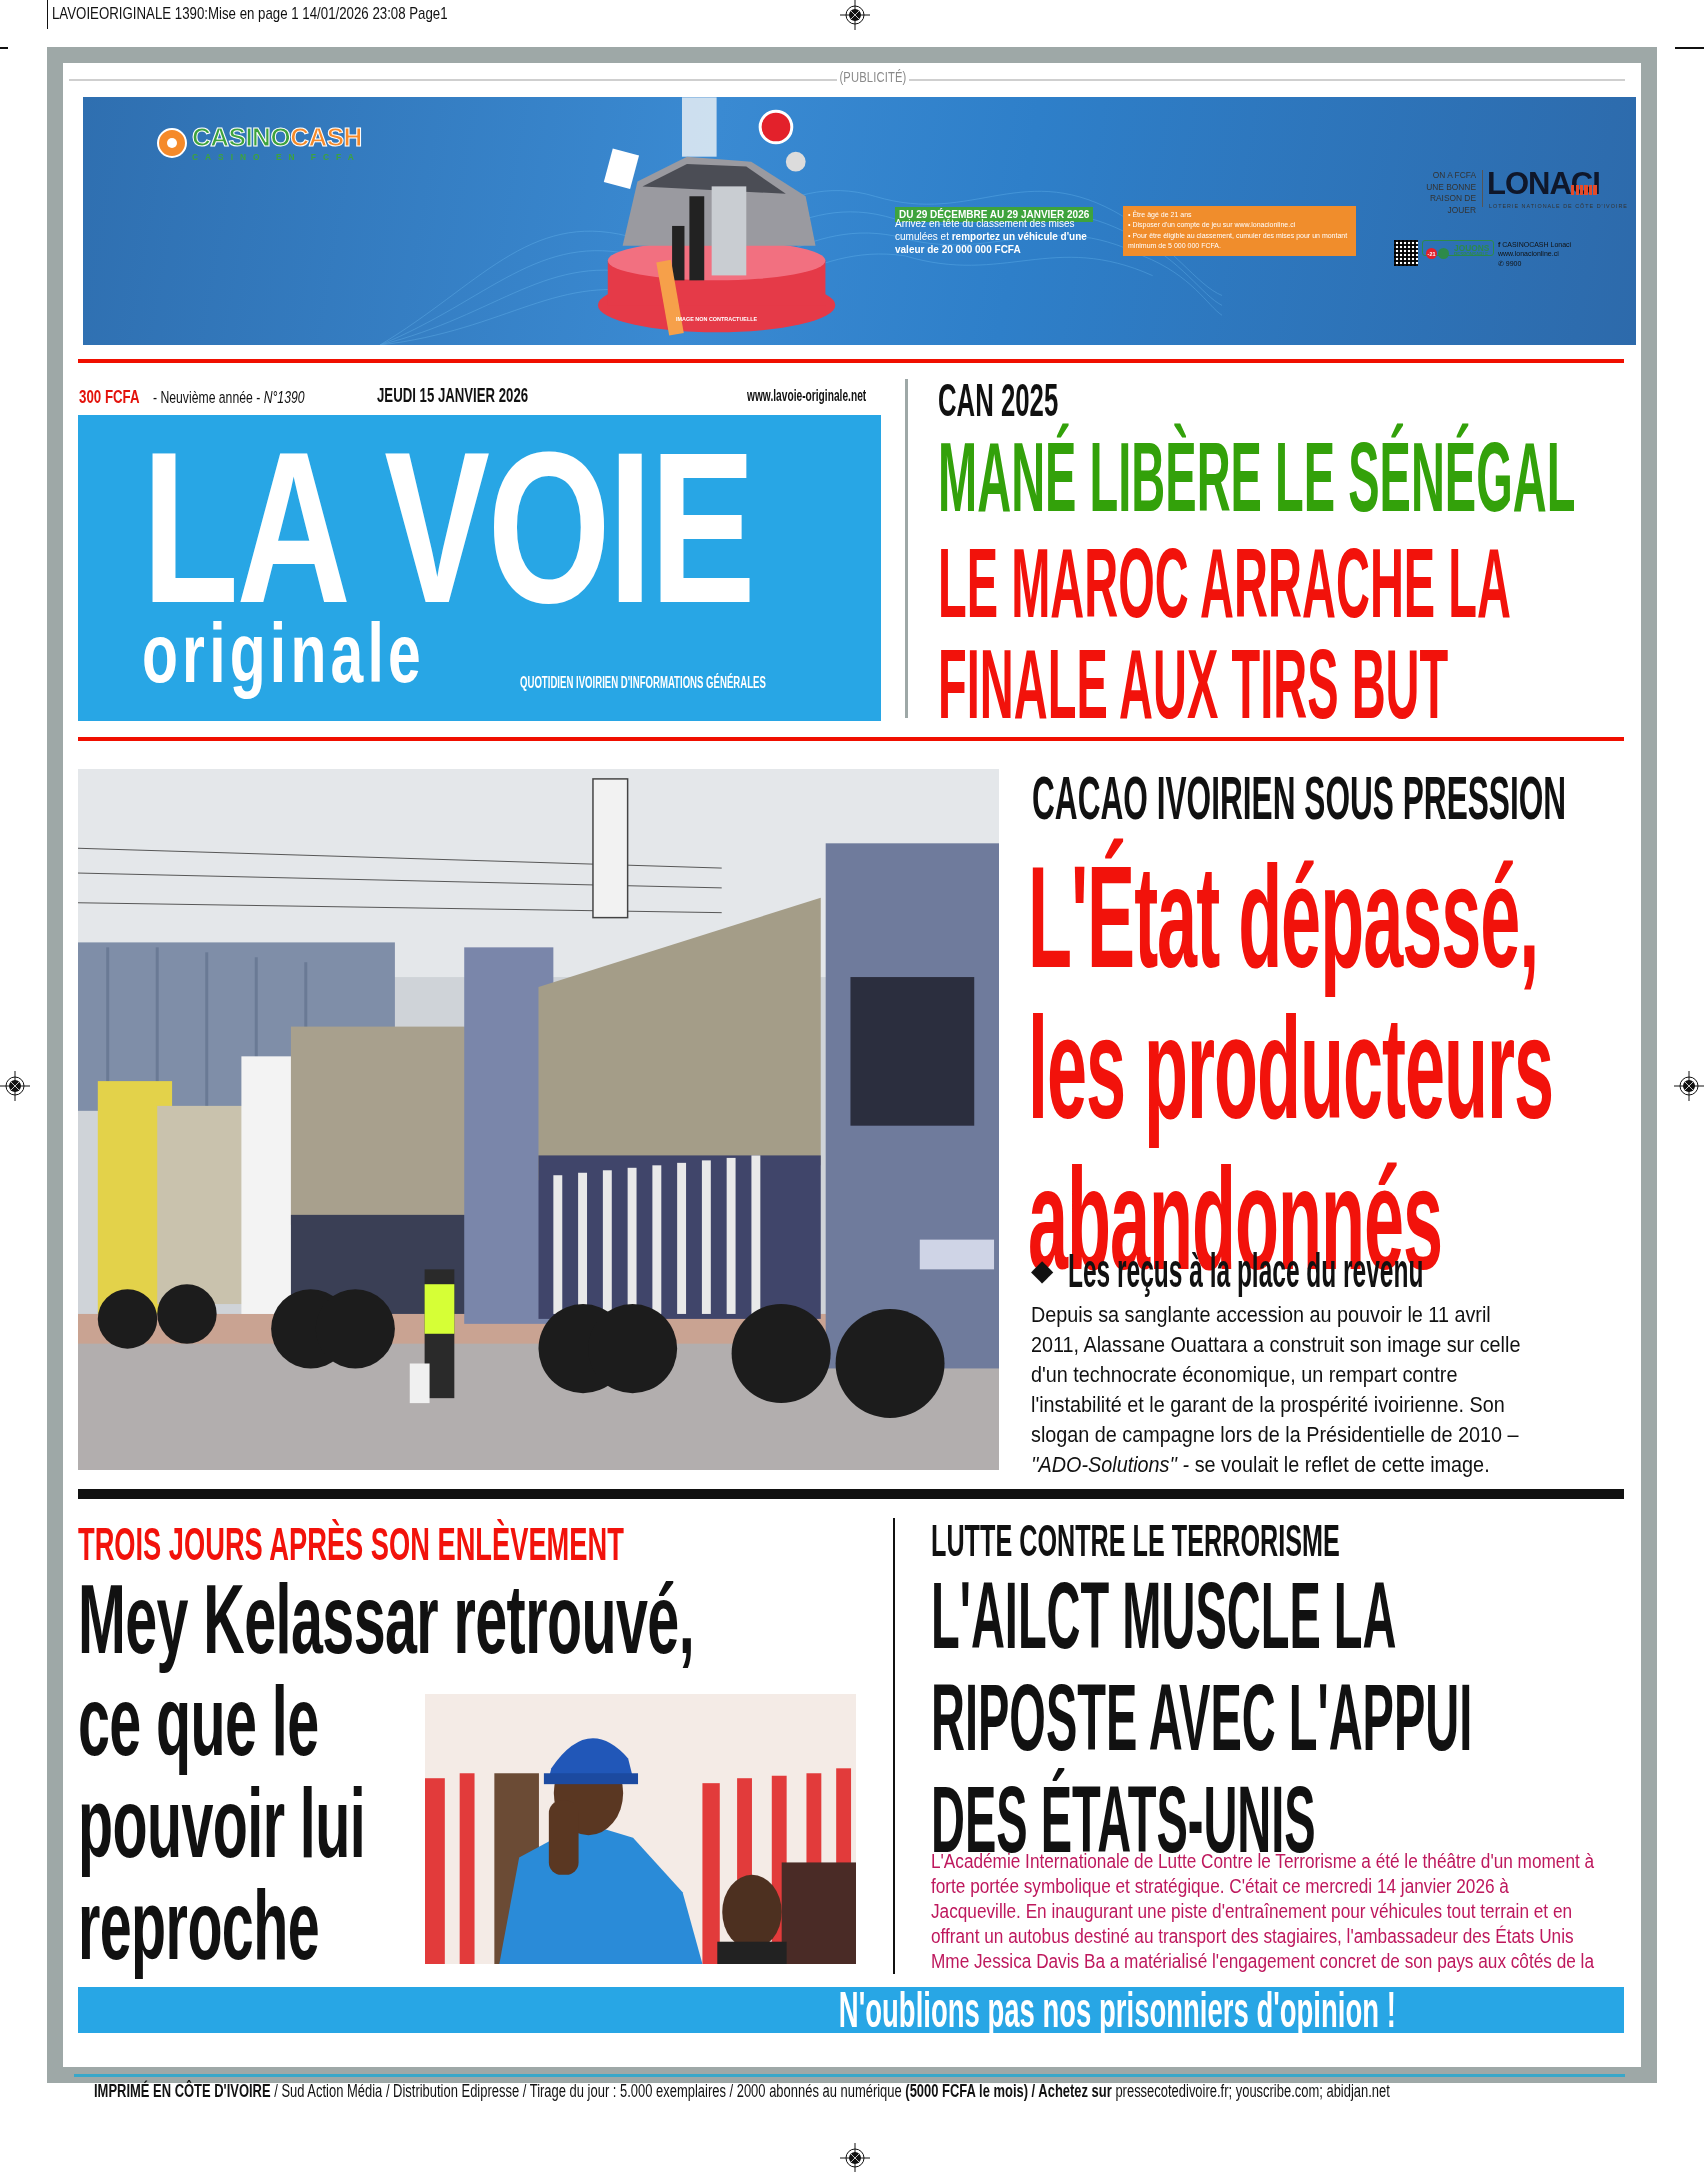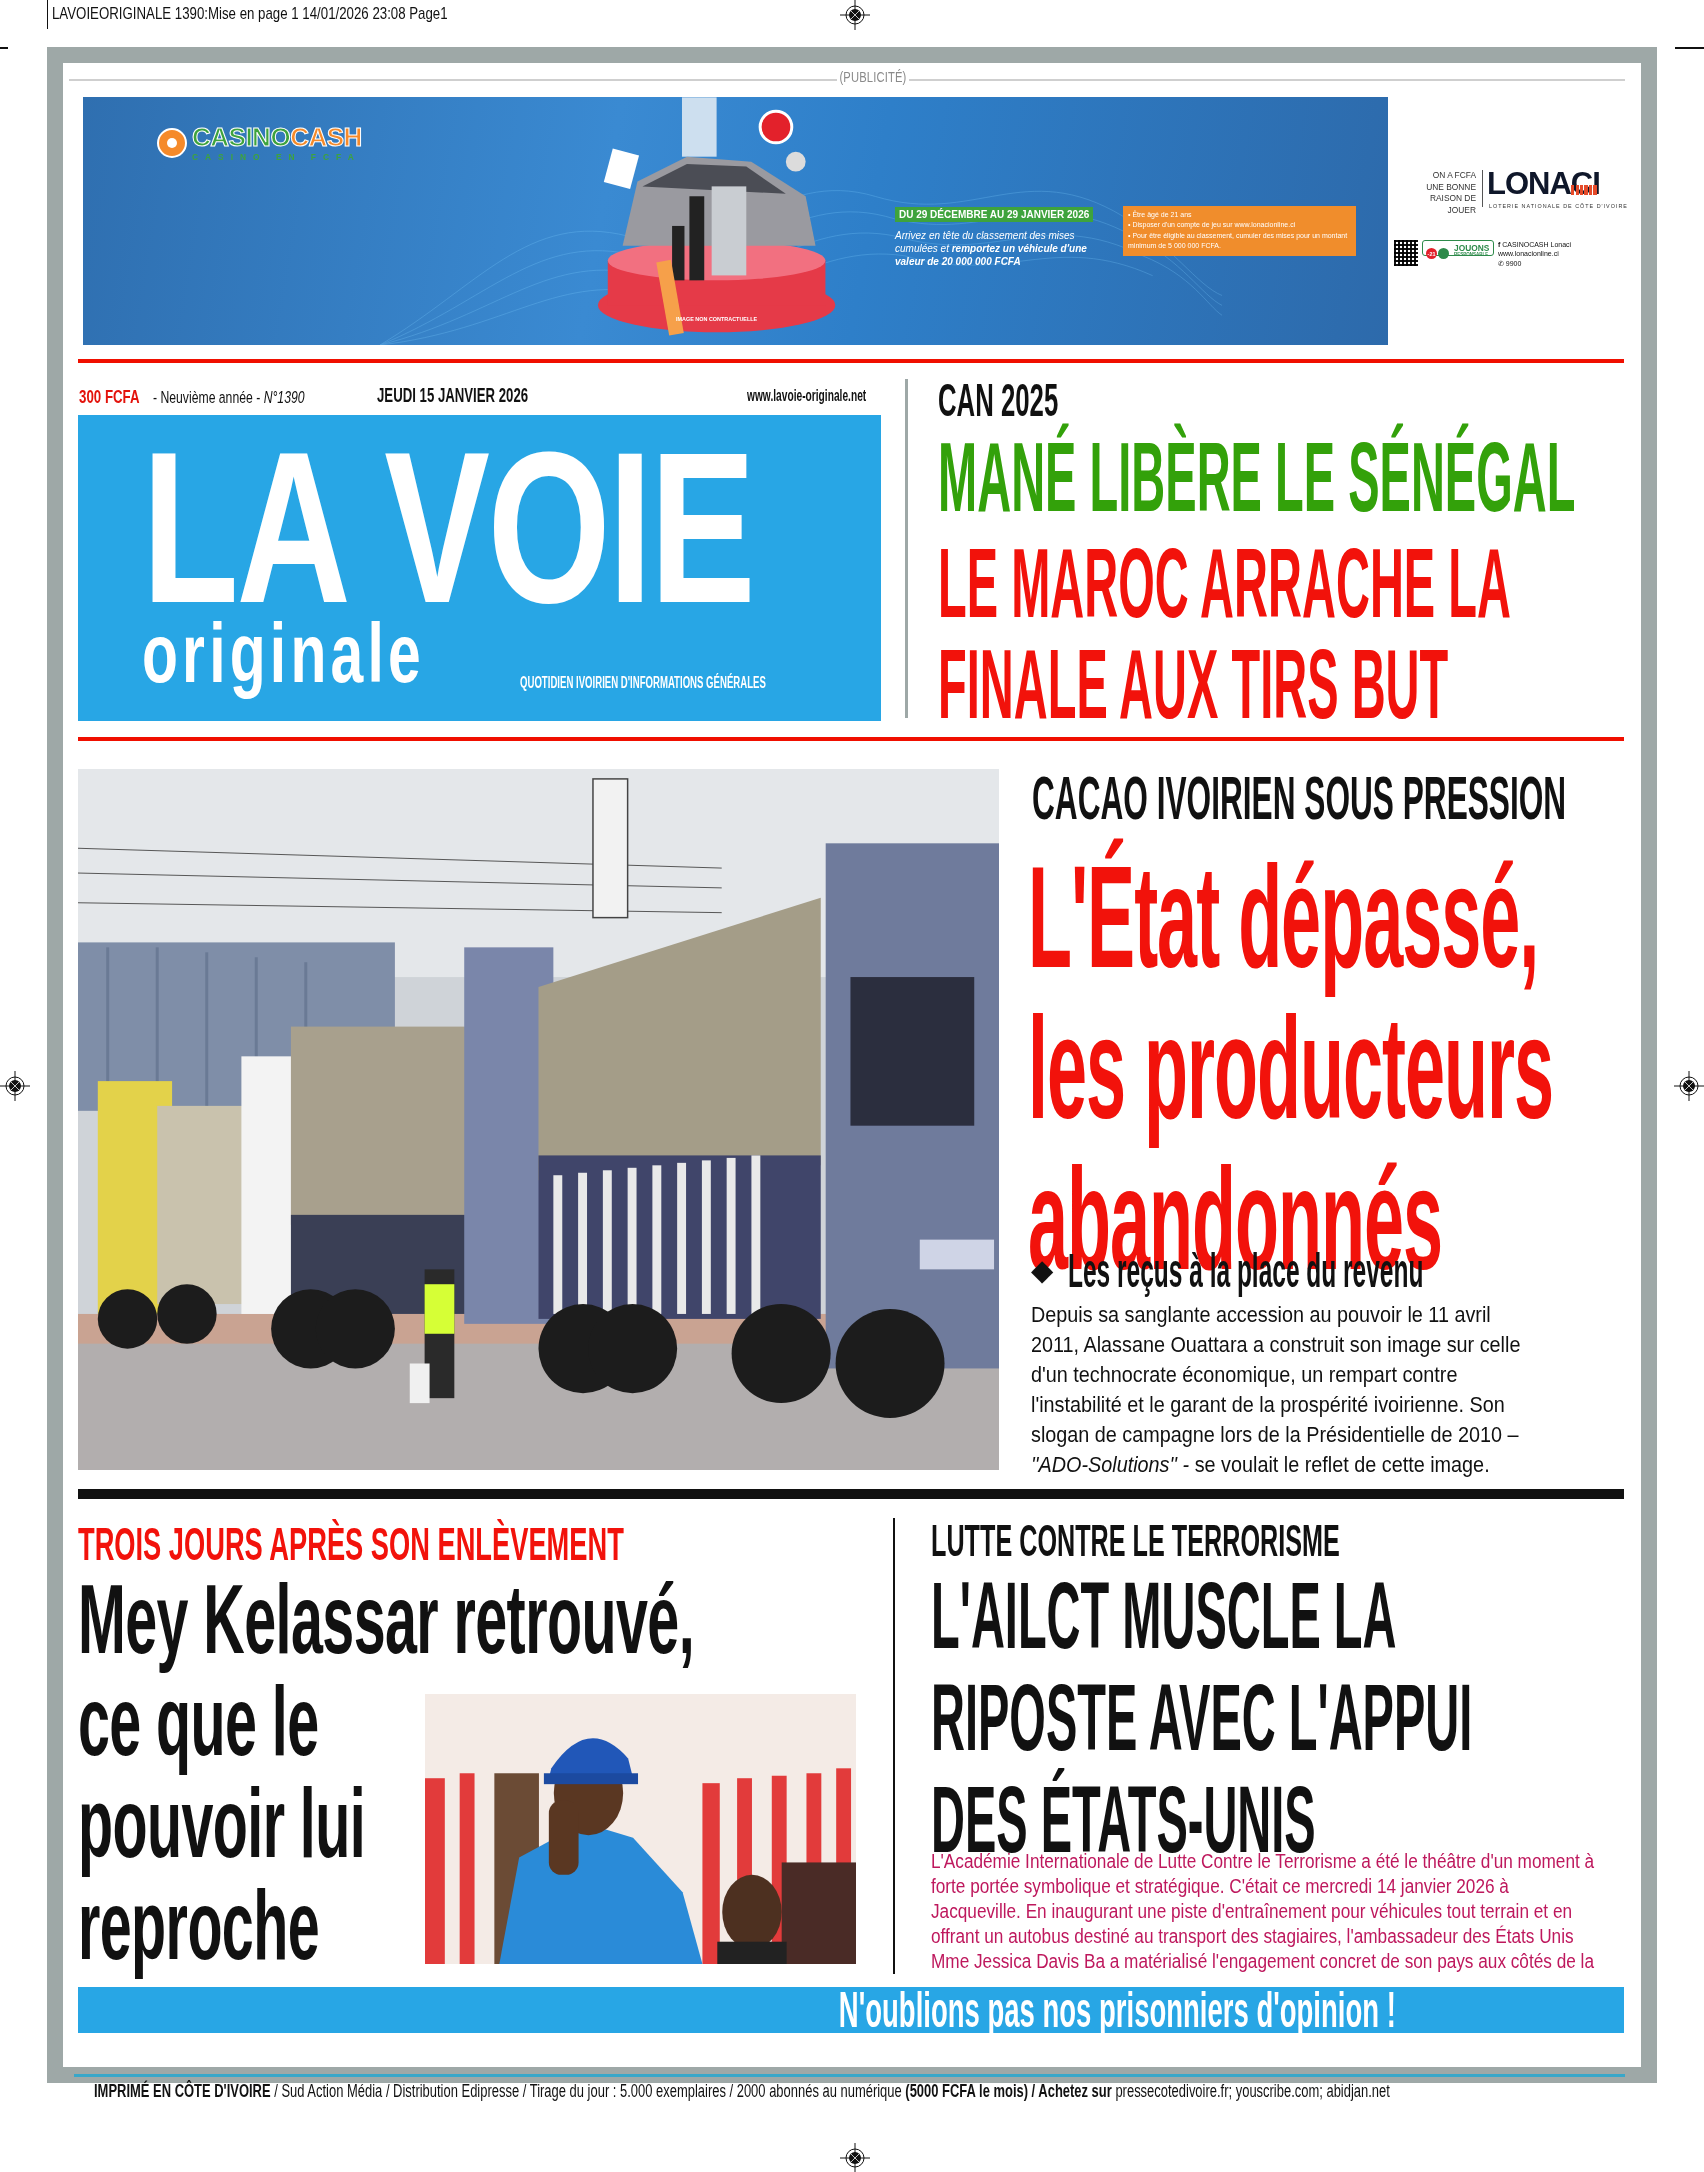--- a/index.html
+++ b/index.html
@@ -17,34 +17,34 @@
 
   
   .frame { left: 47px; top: 47px; width: 1610px; height: 2036px; background: #9ea8a7; }
   .frame-inner { position: absolute; left: 16.3px; top: 16.3px; right: 16.3px; bottom: 16.3px; background: #ffffff; }
 
   
   .pub-line { left: 69px; top: 79px; width: 1556px; height: 1.5px; background: #cfcfcf; }
   .pub-label { left: 837px; top: 69px; background: #fff; padding: 0 3px; font-size: 14px; color: #8a8a8a; letter-spacing: 0.2px; transform: scaleX(0.8); transform-origin: left top; }
 
   
-  .ad { left: 83px; top: 97px; width: 1305px; height: 248px; background: linear-gradient(100deg, #2f6fb0 0%, #3a8ad2 40%, #2e7fc9 60%, #2d6aab 100%); overflow: hidden; }
+  .ad { left: 83px; top: 97px; width: 1553px; height: 248px; background: linear-gradient(100deg, #2f6fb0 0%, #3a8ad2 40%, #2e7fc9 60%, #2d6aab 100%); overflow: hidden; }
   .ad-mesh { position: absolute; left: 297px; top: 40px; width: 842px; height: 208px; opacity: 0.35; }
   .ad-logo { position: absolute; left: 74px; top: 27px; display: flex; align-items: center; gap: 5px; }
   .ad-logo-chip { width: 30px; height: 30px; border-radius: 50%; background: #f58a2a; border: 2px solid #fff; position: relative; }
   .ad-logo-chip::after { content: ""; position: absolute; left: 8px; top: 8px; width: 10px; height: 10px; border-radius: 50%; background: #fff; }
   .ad-logo-text { display: flex; flex-direction: column; }
   .ad-logo-main { font-weight: 900; font-size: 26px; line-height: 1; letter-spacing: -0.5px; }
   .ad-logo-main .g { color: #3ea33d; -webkit-text-stroke: 1px #fff; }
   .ad-logo-main .o { color: #f58a2a; -webkit-text-stroke: 1px #fff; }
   .ad-logo-sub { font-size: 8.4px; letter-spacing: 7px; font-weight: 700; color: #3ea33d; margin-top: 2px; }
   .ad-title { position: absolute; left: 74px; top: 97px; color: #fff; font-weight: 900; font-size: 31px; line-height: 35px; letter-spacing: 0.5px; }
   .ad-visual { position: absolute; left: 505px; top: 0; width: 277px; height: 248px; }
   .ad-dates { position: absolute; left: 812px; top: 110px; background: #3ea33d; color: #fff; font-size: 10px; font-weight: 700; padding: 2px 4px; }
-  .ad-desc { position: absolute; left: 812px; top: 132px; width: 208px; color: #fff; font-size: 10px; line-height: 13px; font-style: italic; }
+  .ad-desc { position: absolute; left: 812px; top: 120px; width: 208px; color: #fff; font-size: 10px; line-height: 13px; }
   .ad-desc b { font-weight: 900; }
   .ad-rules { position: absolute; left: 1040px; top: 109px; width: 233px; height: 50px; background: #f08d2c; color: #fff; font-size: 7px; line-height: 10.4px; padding: 4px 5px; }
 
   .lonaci { left: 1387px; top: 163px; width: 208px; height: 129px; }
   .lonaci-slogan { position: absolute; left: 15px; top: 7.4px; width: 74px; text-align: right; font-size: 8.4px; line-height: 11.4px; color: #333; }
   .lonaci-divider { position: absolute; left: 95px; top: 7.4px; width: 1px; height: 37px; background: #555; }
   .lonaci-logo { position: absolute; left: 100px; top: 5px; color: #0f172a; font-size: 31px; font-weight: 700; letter-spacing: -1px; line-height: 1; }
   .lonaci-sub { position: absolute; left: 102px; top: 40px; color: #333; font-size: 5.4px; letter-spacing: 1px; white-space: nowrap; }
   .lonaci-stripes { position: absolute; left: 184px; top: 22px; width: 26px; height: 10px; background: repeating-linear-gradient(90deg, #e54b2a 0 3px, transparent 3px 4.5px); }
   .lonaci-qr { position: absolute; left: 7.4px; top: 77px; width: 24px; height: 26px; background:

